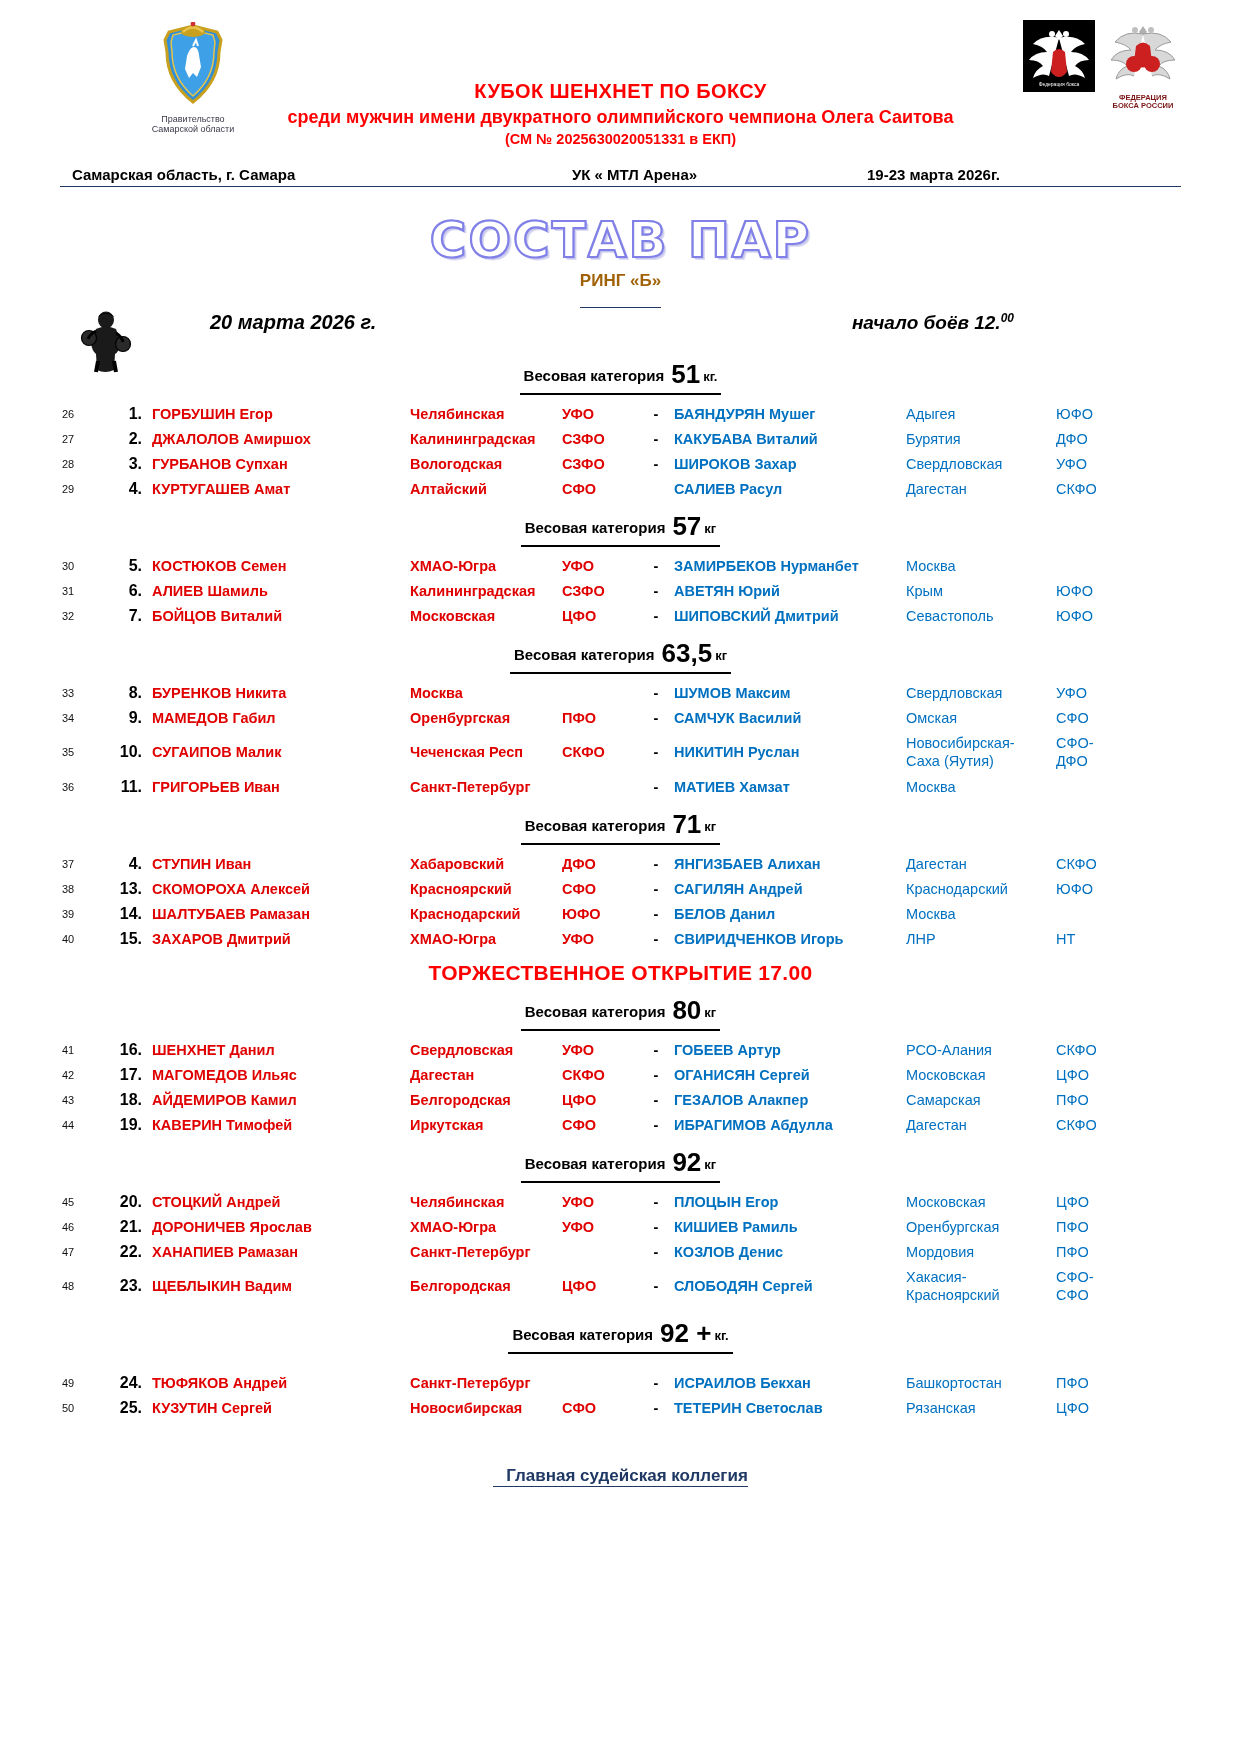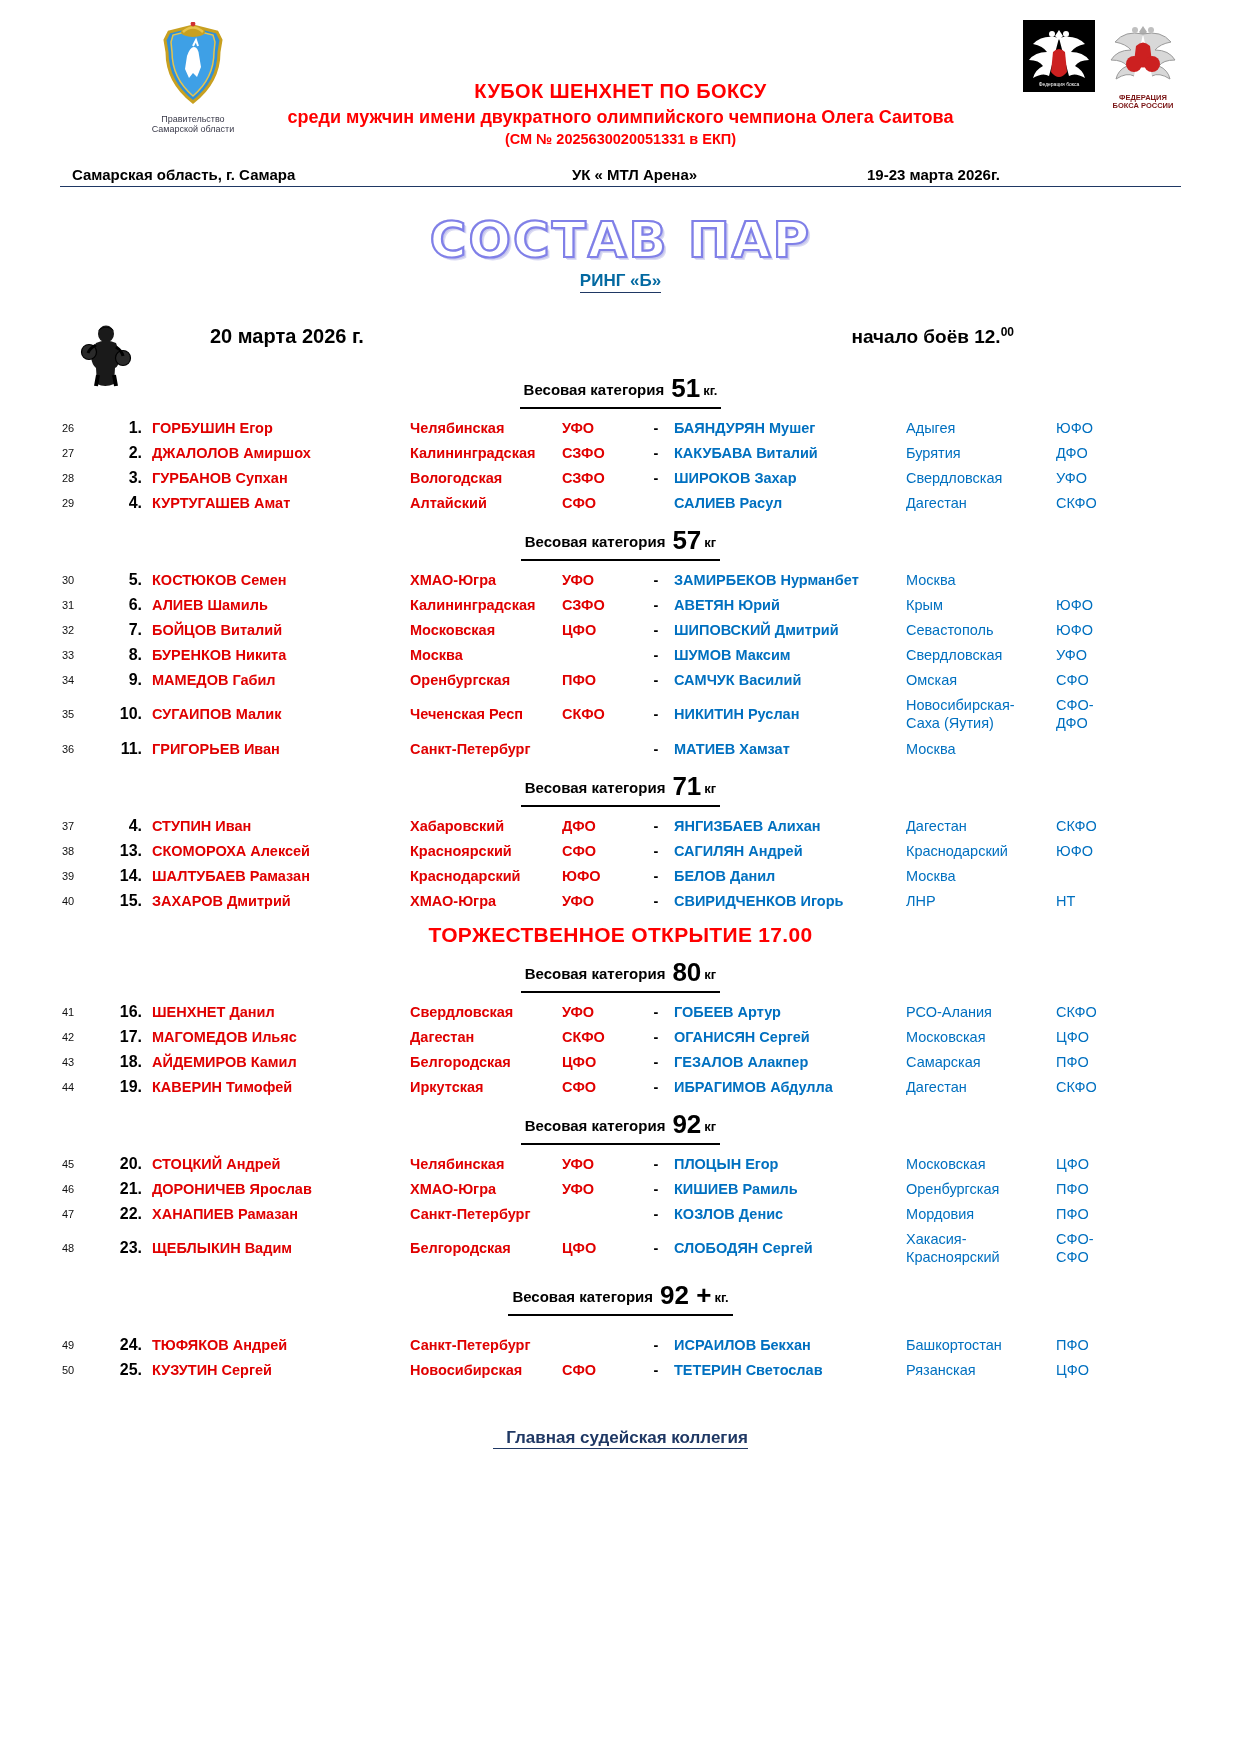--- a/index.html
+++ b/index.html
@@ -120,30 +120,31 @@
       3px 3px 0 #dcdcf4,
       -1px -1px 0 #b0b0e4;
   }
   .ring-line {
     text-align: center;
     margin-top: 2px;
   }
   .ring-line span {
     font-weight: bold;
     font-size: 17px;
-    color: #0369a1;
+    color: #a16207;
     border-bottom: 1.8px solid #1f3864;
-    padding-bottom: 2px;
+    padding-bottom: 17px;
   }
 
   
   .date-row {
     position: relative;
     height: 44px;
-    margin-top: 28px;
+    margin-top: 14px;
+    font-style: italic;
   }
   .boxer-icon {
     position: absolute;
     left: 20px;
     top: 6px;
     width: 52px;
     height: 62px;
   }
   .date-text {
     position: absolute;
@@ -439,20 +440,21 @@
           <div class="c-num">7.</div>
           <div class="c-red-name">БОЙЦОВ Виталий</div>
           <div class="c-red-reg">Московская</div>
           <div class="c-red-fo">ЦФО</div>
           <div class="c-dash">-</div>
           <div class="c-blue-name">ШИПОВСКИЙ Дмитрий</div>
           <div class="c-blue-reg">Севастополь</div>
           <div class="c-blue-fo">ЮФО</div>
         </div>
       </div>
+      <div class="cat"><div class="inner"><div class="lbl" style="display: inline;">Весовая категория</div><div class="wt" style="display: inline;">63,5</div><div class="kg" style="display: inline;">кг</div></div></div>
       <div class="bouts">
         <div class="bout">
           <div class="c-idx">33</div>
           <div class="c-num">8.</div>
           <div class="c-red-name">БУРЕНКОВ Никита</div>
           <div class="c-red-reg">Москва</div>
           <div class="c-red-fo"></div>
           <div class="c-dash">-</div>
           <div class="c-blue-name">ШУМОВ Максим</div>
           <div class="c-blue-reg">Свердловская</div>

